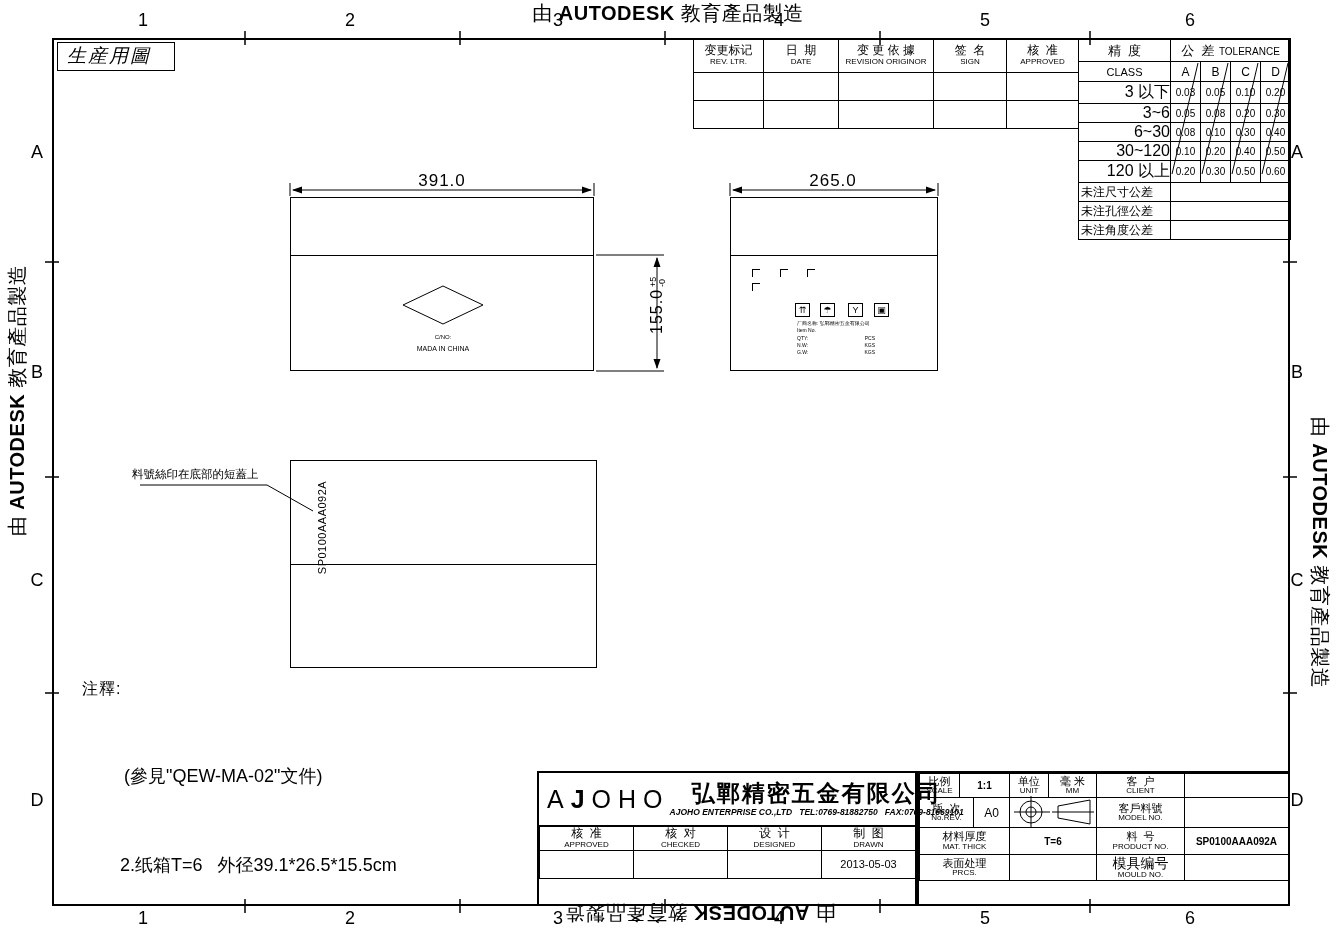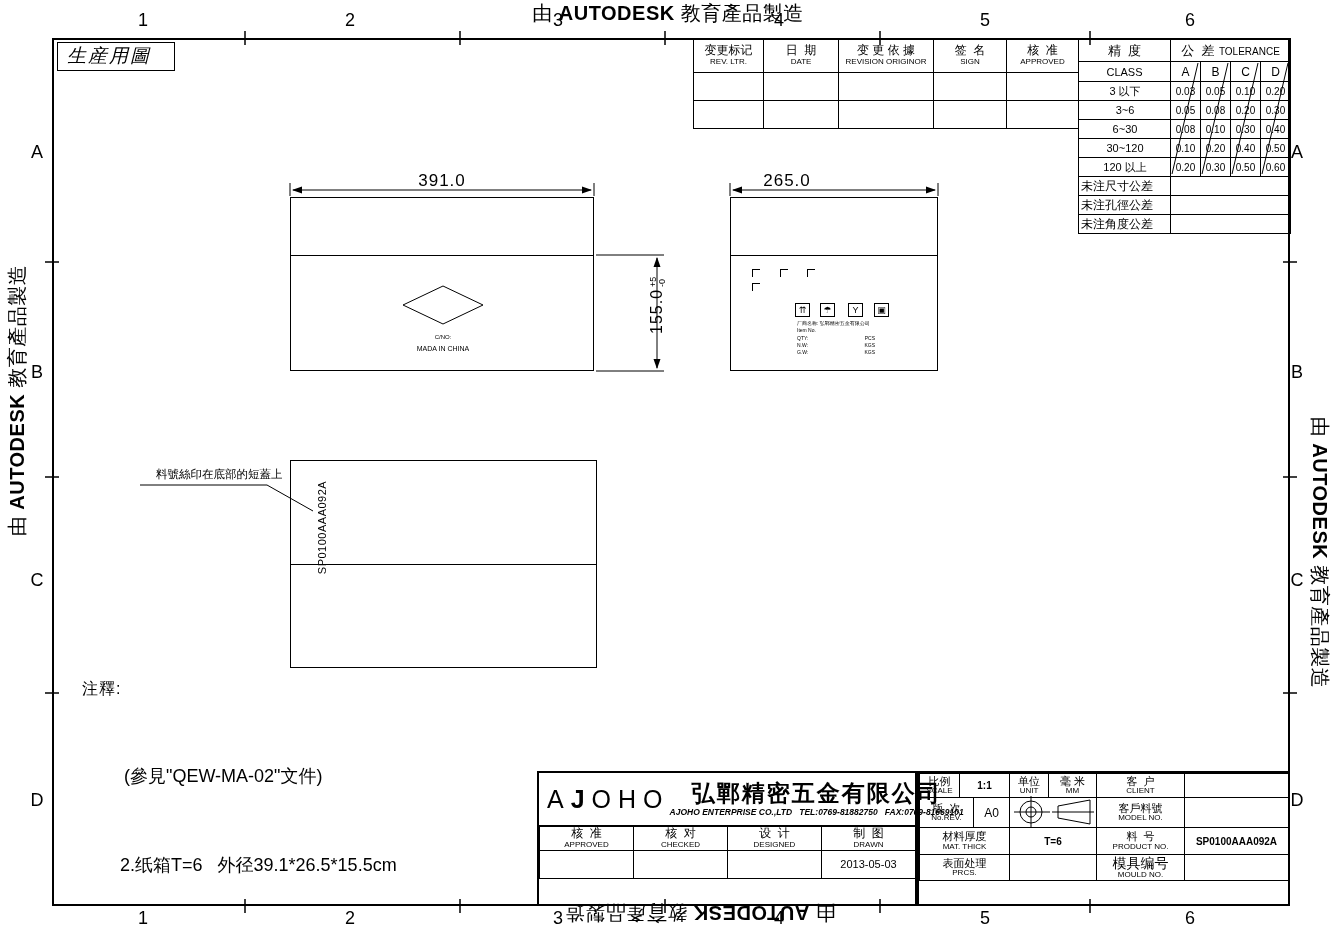--- a/index.html
+++ b/index.html
@@ -11,21 +11,21 @@
 .wm b{font-weight:bold}
 .gridlab{z-index:2;font-size:18px;width:22px;text-align:center}
 table{border-collapse:collapse;table-layout:fixed}
 td{border:1px solid #000;text-align:center;vertical-align:middle;padding:0;overflow:hidden}
 .zh{font-size:12px;line-height:1.15;white-space:pre}
 .en{font-size:8px;line-height:1.1;white-space:pre;letter-spacing:0}
 .frame{border:2px solid #000;z-index:1}
 .box{border:1px solid #000;z-index:2;background:transparent}
 .hline{background:#000;height:1px;z-index:2}
 .dimtxt{z-index:4;text-align:center;font-size:17px;letter-spacing:1px;white-space:pre}
-.tolrange{font-size:11px;text-align:center;padding-left:1px;white-space:pre}
+.tolrange{font-size:16px;text-align:right;padding-left:1px;white-space:pre}
 .tolval{font-size:10px;font-weight:normal}
 .tolnote{font-size:12px;text-align:left;padding-left:2px;white-space:pre}
 .tb-val{font-size:10px;font-weight:bold;white-space:pre}
 .cmark{position:absolute;width:8px;height:8px;border-top:1.2px solid #000;border-left:1.2px solid #000;z-index:4}
 .picon{position:absolute;width:15px;height:14px;border:1.1px solid #000;z-index:4;font-size:9px;line-height:12px;text-align:center}
 .shipline{font-size:5px;line-height:1.45;white-space:pre;display:flex}
 .shipline .v{margin-left:auto;padding-right:14px}
 .notesitems{font-size:18px;line-height:29.8px;white-space:pre;z-index:2}
 .rot{transform-origin:center center}
 </style>
@@ -183,41 +183,41 @@
 <div class="abs hline" style="left:290px;top:255px;width:304px"></div>
 <div class="abs dimtxt" style="left:412px;top:171px;width:60px">391.0</div>
 <div class="abs dimtxt" style="left:601px;top:301px;width:72px;height:20px;transform:rotate(-90deg)">
   <span style="font-size:16px">155.0</span><span style="display:inline-block;vertical-align:middle;line-height:1;font-size:9px;letter-spacing:0;text-align:left;margin-left:2px"><span style="display:block">+5</span><span style="display:block">-0</span></span>
 </div>
 <div class="abs" style="left:393px;top:334px;width:100px;text-align:center;font-size:6px;z-index:4">C/NO:</div>
 <div class="abs" style="left:393px;top:345px;width:100px;text-align:center;font-size:7px;z-index:4">MADA IN CHINA</div>
 
 <div class="abs box" style="left:730px;top:197px;width:208px;height:174px"></div>
 <div class="abs hline" style="left:730px;top:255px;width:208px"></div>
-<div class="abs dimtxt" style="left:757px;top:171px;width:60px">265.0</div>
+<div class="abs dimtxt" style="left:803px;top:171px;width:60px">265.0</div>
 <div class="cmark" style="left:752px;top:269px"></div>
 <div class="cmark" style="left:780px;top:269px"></div>
 <div class="cmark" style="left:807px;top:269px"></div>
 <div class="cmark" style="left:752px;top:283px"></div>
 <div class="picon" style="left:795px;top:303px">⇈</div>
 <div class="picon" style="left:820px;top:303px">☂</div>
 <div class="picon" style="left:848px;top:303px">Y</div>
 <div class="picon" style="left:874px;top:303px">▣</div>
 <div class="abs" style="left:797px;top:320px;width:92px;z-index:4">
   <div class="shipline"><span>厂商名称: 弘鄲精密五金有限公司</span></div>
   <div class="shipline"><span>Item No.</span></div>
   <div class="shipline"><span>QTY:</span><span class="v">PCS</span></div>
   <div class="shipline"><span>N.W:</span><span class="v">KGS</span></div>
   <div class="shipline"><span>G.W:</span><span class="v">KGS</span></div>
 </div>
 
 <div class="abs box" style="left:290px;top:460px;width:307px;height:208px"></div>
 <div class="abs hline" style="left:290px;top:564px;width:307px"></div>
 <div class="abs" style="left:271px;top:521px;width:102px;height:13px;z-index:4;font-size:11px;letter-spacing:.5px;text-align:center;transform:rotate(-90deg)">SP0100AAA092A</div>
-<div class="abs" style="left:156px;top:467px;font-size:11.5px;z-index:4;white-space:pre">料號絲印在底部的短蓋上</div>
+<div class="abs" style="left:132px;top:467px;font-size:11.5px;z-index:4;white-space:pre">料號絲印在底部的短蓋上</div>
 
 <div class="abs" style="left:82px;top:679px;font-size:16px;z-index:2;letter-spacing:1px">注釋:</div>
 <div class="abs notesitems" style="left:120px;top:702px">
   <div style="padding-left:4px">(參見"QEW-MA-02"文件)</div>
   <div>2.纸箱T=6   外径39.1*26.5*15.5cm</div>
   
   
   
 </div>
 

